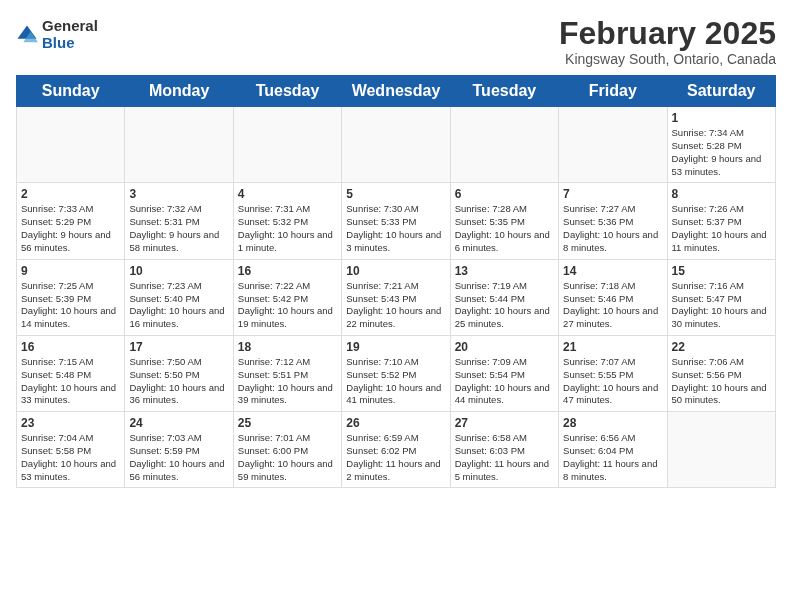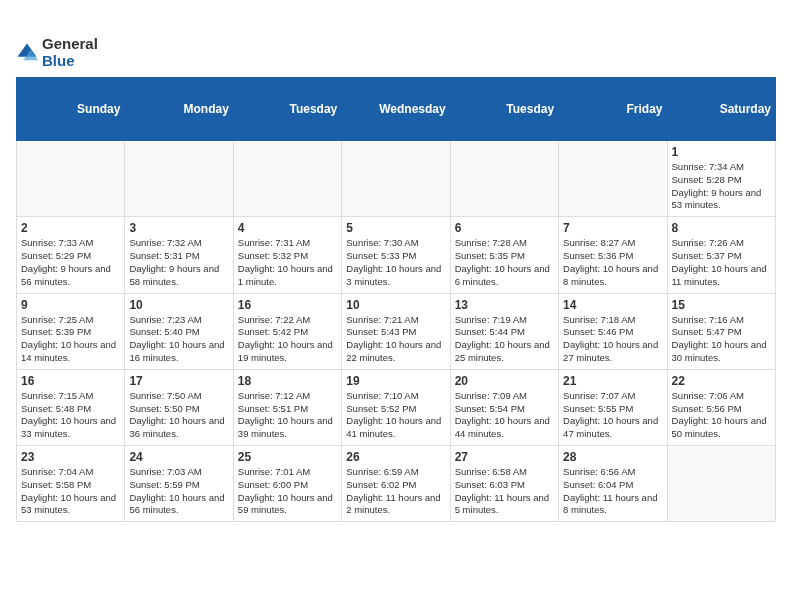--- a/index.html
+++ b/index.html
@@ -12,21 +12,21 @@
     }
     .header-area {
       display: flex;
       align-items: flex-start;
       justify-content: space-between;
       margin-bottom: 8px;
     }
     .logo {
       display: flex;
       align-items: center;
-      margin-top: 20px;
+      margin-top: 2px;
     }
     .logo-text {
       display: flex;
       flex-direction: column;
       line-height: 1.1;
     }
     .logo-general {
       font-size: 15px;
       font-weight: bold;
       color: #333;
@@ -55,24 +55,24 @@
       color: #555;
     }
     .calendar {
       width: 100%;
       border-collapse: collapse;
       border: 1px solid #ccc;
     }
     .calendar th {
       background-color: #1a5fa8;
       color: #fff;
-      font-size: 12px;
-      font-weight: bold;
-      padding: 24px 4px;
-      text-align: right;
+      font-size: 16px;
+      font-weight: bold;
+      padding: 6px 4px;
+      text-align: center;
       border: 1px solid #1a5fa8;
     }
     .calendar td {
       width: 14.28%;
       vertical-align: top;
       border: 1px solid #ddd;
       padding: 4px;
       min-height: 80px;
       font-size: 10px;
       color: #333;
@@ -99,20 +99,24 @@
 <div class="header-area">
   <div class="logo">
     <svg class="logo-icon" viewBox="0 0 30 30">
       <polygon points="15,2 28,20 2,20" fill="#1a5fa8"></polygon>
       <polygon points="20,10 30,25 10,25" fill="#4a9fd4" opacity="0.7"></polygon>
     </svg>
     <div class="logo-text">
       <span class="logo-general">General</span>
       <span class="logo-blue">Blue</span>
     </div>
+  </div>
+  <div class="title-area">
+    <div class="month-title">February 2025</div>
+    <div class="location-title">Kingsway South, Ontario, Canada</div>
   </div>
 </div>
 
 <table class="calendar">
   <thead>
     <tr>
       <th>Sunday</th>
       <th>Monday</th>
       <th>Tuesday</th>
       <th>Wednesday</th>
@@ -162,21 +166,21 @@
 Daylight: 10 hours and 3 minutes.</div>
         </td>
         <td>
           <span class="day-number">6</span>
           <div class="day-info">Sunrise: 7:28 AM
 Sunset: 5:35 PM
 Daylight: 10 hours and 6 minutes.</div>
         </td>
         <td>
           <span class="day-number">7</span>
-          <div class="day-info">Sunrise: 8:27 AM
+          <div class="day-info">Sunrise: 7:27 AM
 Sunset: 5:36 PM
 Daylight: 10 hours and 8 minutes.</div>
         </td>
         <td>
           <span class="day-number">8</span>
           <div class="day-info">Sunrise: 7:26 AM
 Sunset: 5:37 PM
 Daylight: 10 hours and 11 minutes.</div>
         </td>
       </tr>

